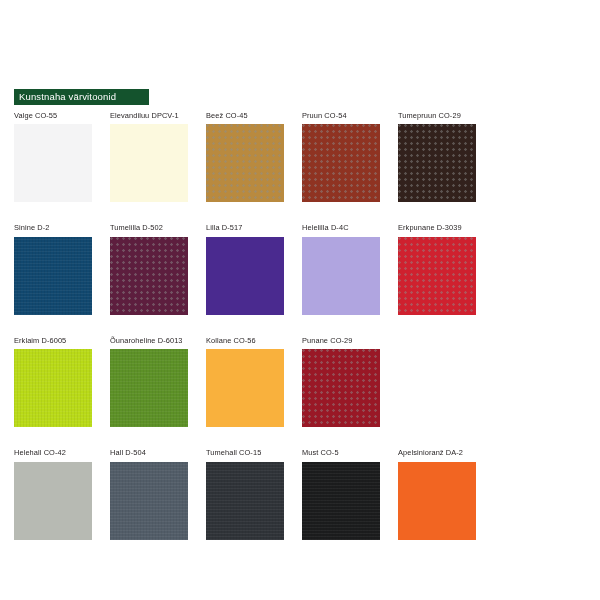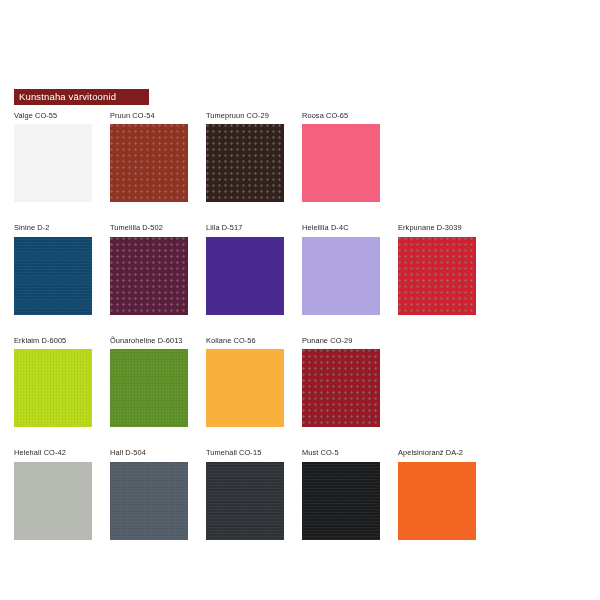--- a/index.html
+++ b/index.html
@@ -95,53 +95,60 @@
     background-image:
       repeating-linear-gradient(90deg, rgba(0,0,0,0.05) 0 1px, rgba(0,0,0,0) 1px 3px),
       repeating-linear-gradient(0deg, rgba(255,255,255,0.05) 0 1px, rgba(0,0,0,0) 1px 3px);
   }
 </style>
 </head>
 <body>
 
 <div id="sheet">
 
-  <div id="title-banner" style="background: #7f1d1d;">
+  <div id="title-banner" style="background: #14532d;">
     <span class="title-text">Kunstnaha värvitoonid</span>
   </div>
 
   <div class="grid" id="swatch-grid">
 
     <div class="row">
       <div class="cell">
         <span class="cell-label">Valge  CO-55</span>
         <div class="swatch flat">
           <div class="base" style="background: rgb(244, 244, 245);"></div>
 
         </div>
       </div>
       <div class="cell">
+        <span class="cell-label">Elevandiluu  DPCV-1</span>
+        <div class="swatch flat">
+          <div class="base" style="background: rgb(252, 249, 222);"></div>
+
+        </div>
+      </div>
+      <div class="cell">
+        <span class="cell-label">Beež  CO-45</span>
+        <div class="swatch grain">
+          <div class="base" style="background: rgb(185, 138, 63);"></div>
+          <div class="tex"></div>
+        </div>
+      </div>
+      <div class="cell">
         <span class="cell-label">Pruun  CO-54</span>
         <div class="swatch grain">
           <div class="base" style="background: rgb(143, 51, 34);"></div>
           <div class="tex"></div>
         </div>
       </div>
       <div class="cell">
         <span class="cell-label">Tumepruun  CO-29</span>
         <div class="swatch grain">
           <div class="base" style="background: rgb(50, 33, 28);"></div>
           <div class="tex"></div>
-        </div>
-      </div>
-      <div class="cell">
-        <span class="cell-label">Roosa CO-65</span>
-        <div class="swatch flat">
-          <div class="base" style="background: rgb(244, 97, 127);"></div>
-
         </div>
       </div>
     </div>
 
     <div class="row">
       <div class="cell">
         <span class="cell-label">Sinine D-2</span>
         <div class="swatch fine">
           <div class="base" style="background: rgb(17, 72, 111);"></div>
           <div class="tex"></div>

